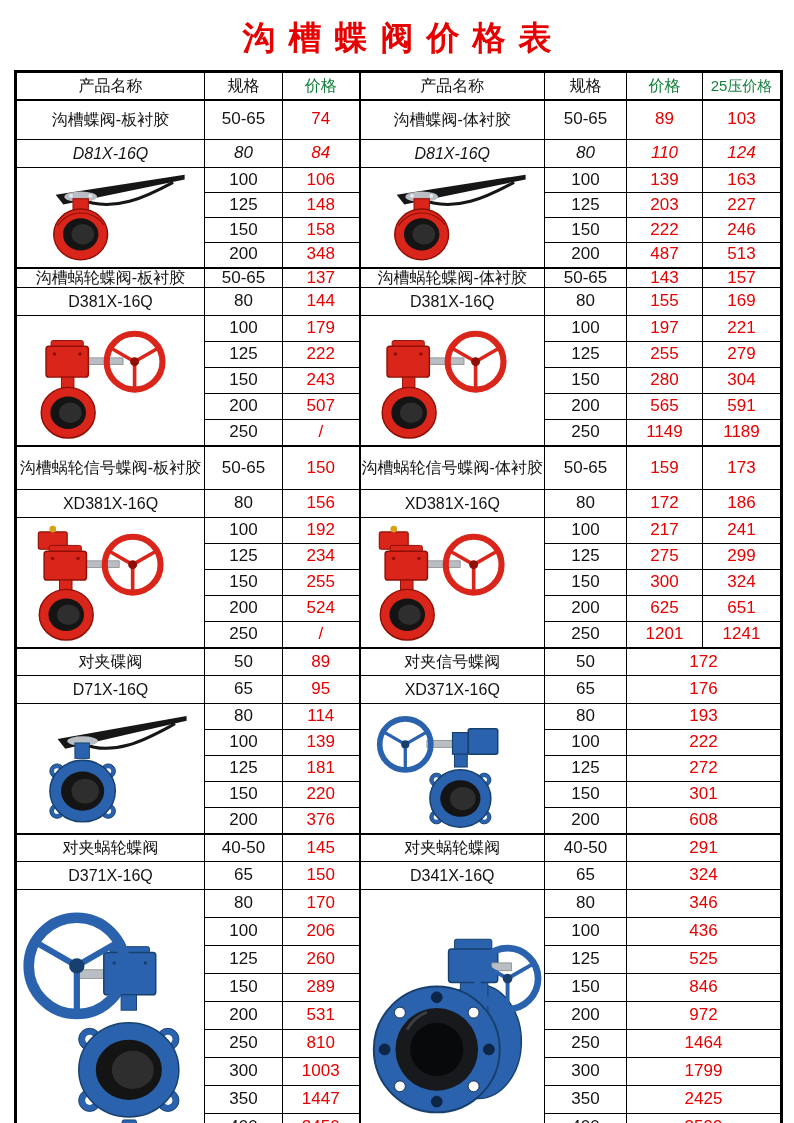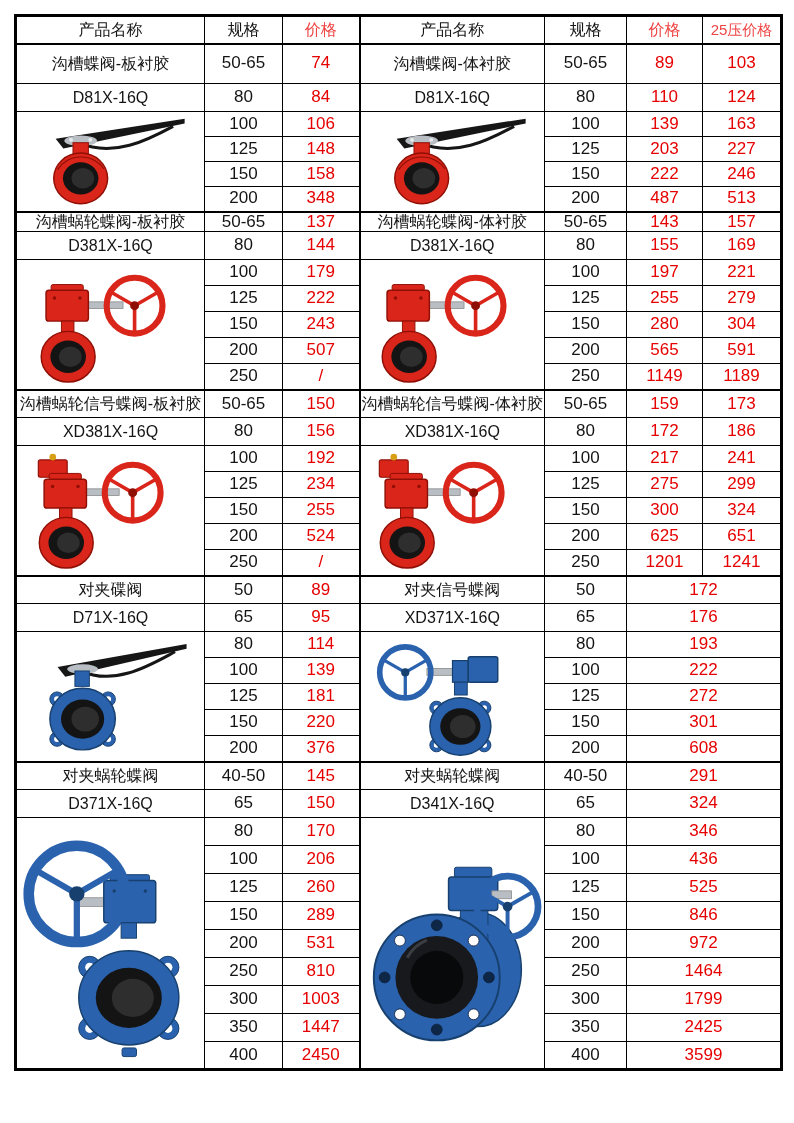--- a/index.html
+++ b/index.html
@@ -17,34 +17,35 @@
   table.price-table {
     border-collapse:collapse; table-layout:fixed; width:766px;
     border:3px solid #000;
   }
   th,td {
     border:1.5px solid #000; text-align:center; vertical-align:middle;
     padding:0; font-size:17px; color:#141414; line-height:1.1;
     overflow:hidden; white-space:nowrap;
   }
   th { font-weight:400; font-size:16px; }
-  th.accent { color:#ef4444; }
+  th.accent { color:#15803d; }
   th.small { font-size:15px; }
   td.name { font-size:16px; }
   td.spec { font-size:17px; }
   td.price { color:#e60000; font-size:17px; }
   tr.sec-top > th, tr.sec-top > td { border-top:2.5px solid #000; }
   .hl { border-left:2.5px solid #000; }
   td.img { background:#fff; padding:1px; }
   td.img svg { display:block; margin:0 auto; }
 </style>
 </head>
 <body>
 
 <div class="page">
+  <div class="title">沟槽蝶阀价格表</div>
   <table class="price-table">
     <colgroup>
       <col style="width:189px">
         <col style="width:78px">
         <col style="width:77px">
       <col style="width:185px">
         <col style="width:82px">
         <col style="width:76px">
         <col style="width:79px">
     </colgroup>
@@ -62,21 +63,21 @@
     <tbody id="tbody">
         <tr class="sec-top" style="height: 40px;">
           <td class="name">沟槽蝶阀-板衬胶</td>
           <td class="spec">50-65</td>
           <td class="price">74</td>
           <td class="name hl">沟槽蝶阀-体衬胶</td>
           <td class="spec">50-65</td>
           <td class="price">89</td>
           <td class="price">103</td>
         </tr>
-        <tr style="height: 28px;">
+        <tr style="height: 28px; font-style: italic;">
           <td class="name">D81X-16Q</td>
           <td class="spec">80</td>
           <td class="price">84</td>
           <td class="name hl">D81X-16Q</td>
           <td class="spec">80</td>
           <td class="price">110</td>
           <td class="price">124</td>
         </tr>
         <tr style="height: 25px;">
           <td class="img" rowspan="4">
@@ -216,21 +217,21 @@
           <td class="price">565</td>
           <td class="price">591</td>
         </tr>
         <tr style="height: 26px;">
           <td class="spec">250</td>
           <td class="price">/</td>
           <td class="spec">250</td>
           <td class="price">1149</td>
           <td class="price">1189</td>
         </tr>
-        <tr class="sec-top" style="height: 28px;">
+        <tr class="sec-top" style="height: 44px;">
           <td class="name">沟槽蜗轮信号蝶阀-板衬胶</td>
           <td class="spec">50-65</td>
           <td class="price">150</td>
           <td class="name hl">沟槽蜗轮信号蝶阀-体衬胶</td>
           <td class="spec">50-65</td>
           <td class="price">159</td>
           <td class="price">173</td>
         </tr>
         <tr style="height: 28px;">
           <td class="name">XD381X-16Q</td>

